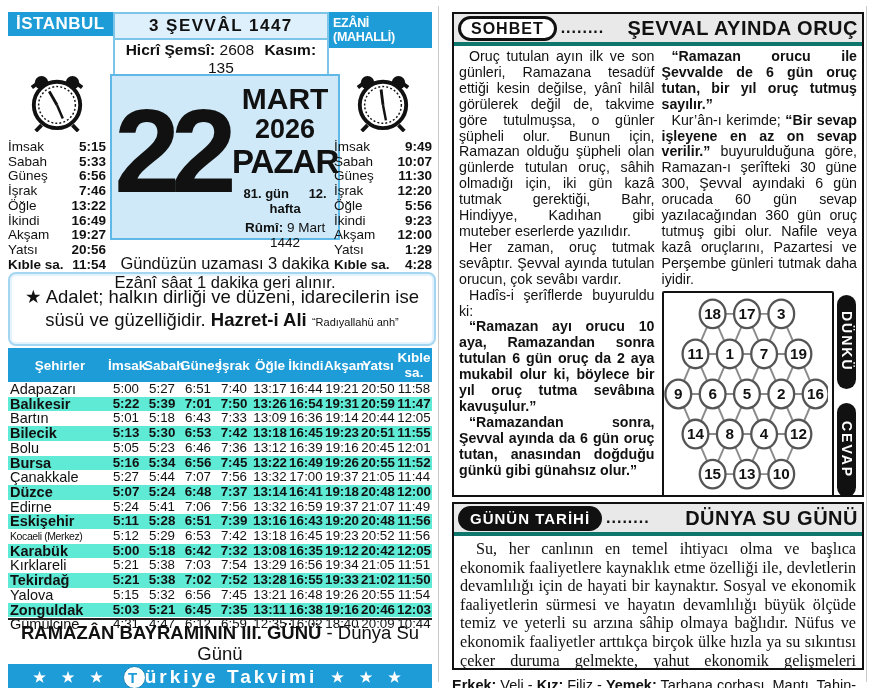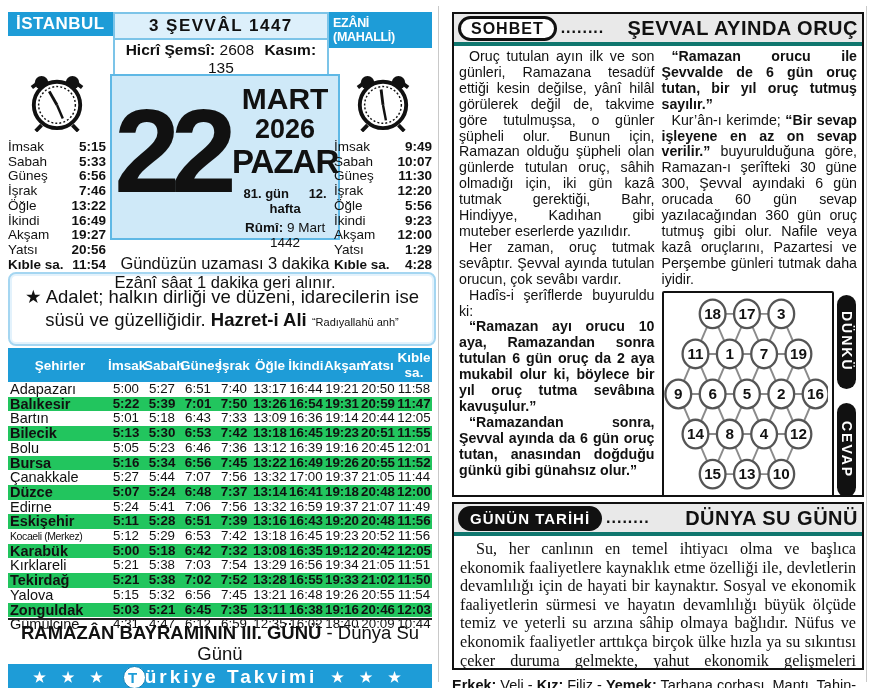--- a/index.html
+++ b/index.html
@@ -36,21 +36,21 @@
   .quote-box{position:absolute;top:260px;left:0;width:424px;height:70px;border:2px solid #a5d6f1;border-radius:8px;box-shadow:inset 0 0 0 2px #e3f2fc;display:flex;align-items:center;justify-content:flex-start;}
   .quote-text{text-align:center;font-size:18.5px;line-height:23px;padding:0 10px;}
   .quote-text .qa{font-weight:bold;}
   .quote-text .qh{font-size:11px;}
   
   .city-table{position:absolute;top:336px;left:0;width:424px;border-collapse:collapse;table-layout:fixed;}
   .city-table th{background:#1e9cd7;color:#fff;font-size:13.5px;font-weight:bold;padding:2px 0;text-align:center;}
   .city-table th:first-child{text-align:center;padding-left:4px;margin-top:16px;}
   .city-table td{font-size:13.3px;line-height:14.7px;padding:0;text-align:center;white-space:nowrap;}
   .city-table td.city{text-align:left;padding-left:2px;font-size:14.5px;}
-  .city-table tr.hl{background:#22c55e;}
+  .city-table tr.hl{background:#5eead4;}
   .city-table tr.hl td{font-weight:bold;}
   .city-table td.small-city{font-size:10.5px;letter-spacing:-.4px;}
   
   .events{position:absolute;top:606px;left:0;width:424px;border-top:2px solid #222;text-align:center;font-size:18.5px;line-height:21px;padding-top:2px;}
   .events b{font-weight:bold;}
   .brand-band{position:absolute;top:652px;left:0;width:424px;height:26px;background:#1e9cd7;color:#fff;display:flex;align-items:center;justify-content:center;gap:14px;font-weight:bold;}
   .brand-stars{font-size:14px;letter-spacing:6px;}
   .brand-name{font-size:19px;letter-spacing:3px;display:flex;align-items:center;}
   .brand-logo{display:inline-flex;width:21px;height:21px;border-radius:50%;background:#fff;color:#1e9cd7;align-items:center;justify-content:center;font-size:15px;margin-right:-1px;border:1px solid #0d7eb5;}
   

